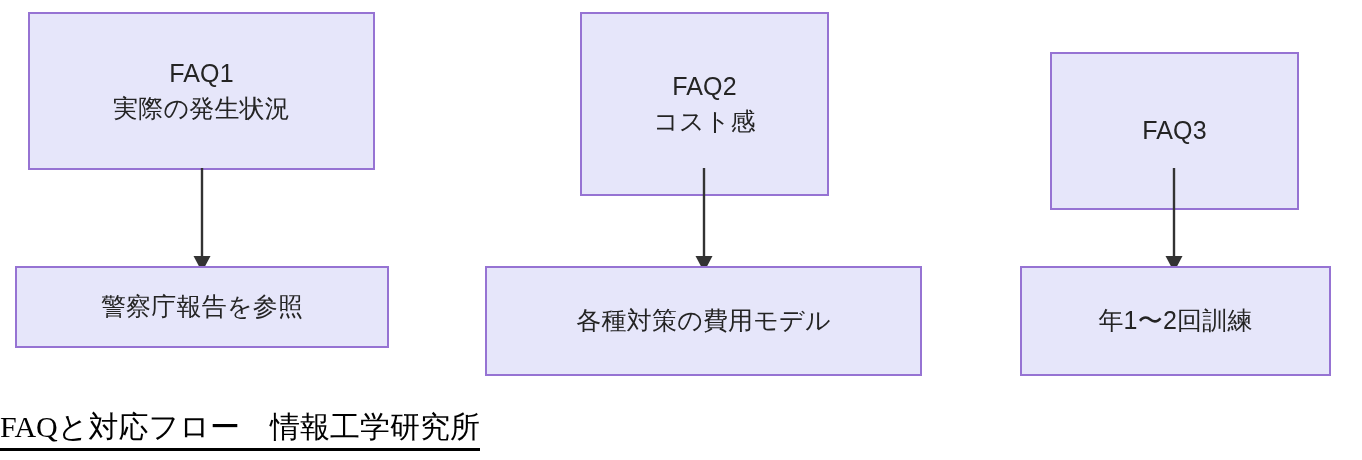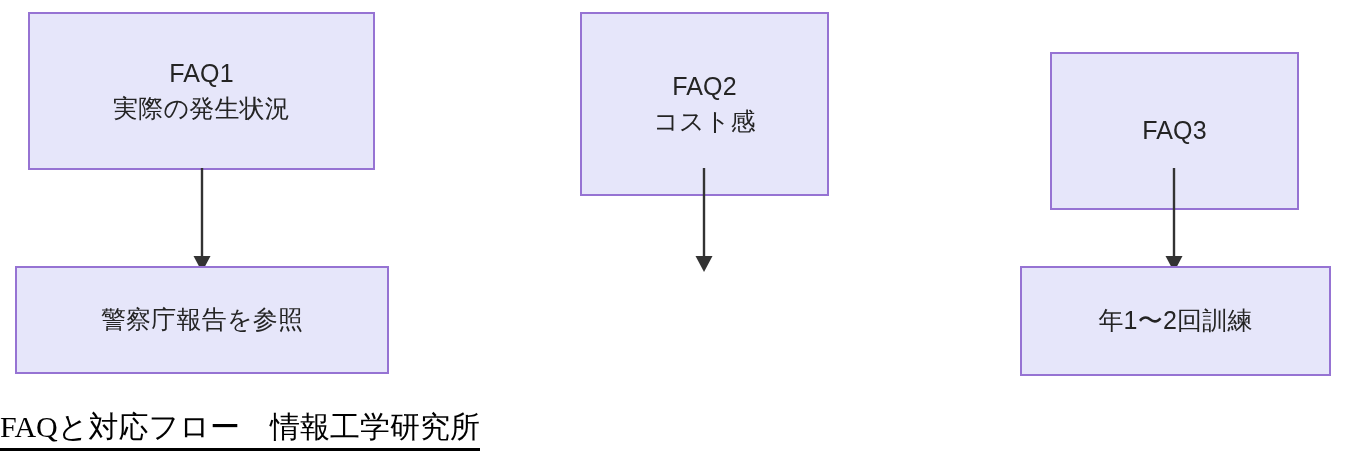--- a/index.html
+++ b/index.html
@@ -34,21 +34,21 @@
   }
   .node .line {
     display: block;
     white-space: nowrap;
   }
   
   #node-faq1 { left: 28px;   top: 12px;  width: 347px; height: 158px; }
   #node-faq2 { left: 580px;  top: 12px;  width: 249px; height: 184px; }
   #node-faq3 { left: 1050px; top: 12px;  width: 249px; height: 158px; margin-top: 40px; }
   
-  #node-ans1 { left: 15px;   top: 266px; width: 374px; height: 108px; }
+  #node-ans1 { left: 15px;   top: 266px; width: 374px; height: 82px; }
   #node-ans2 { left: 485px;  top: 266px; width: 437px; height: 110px; }
   #node-ans3 { left: 1020px; top: 266px; width: 311px; height: 110px; text-align: center; }
 
   .arrow {
     position: absolute;
     width: 24px;
     height: 104px;
     overflow: visible;
   }
   #arrow-1 { left: 190px;  top: 168px; }
@@ -101,20 +101,23 @@
 
   <svg class="arrow" id="arrow-3" viewBox="0 0 24 104">
     <line x1="12" y1="0" x2="12" y2="92" stroke="#333333" stroke-width="2.4"></line>
     <polygon points="3.5,88 20.5,88 12,104" fill="#333333"></polygon>
   </svg>
 
   <div class="node" id="node-ans1">
     <span class="line">警察庁報告を参照</span>
   </div>
 
+  <div class="node" id="node-ans2">
+    <span class="line">各種対策の費用モデル</span>
+  </div>
 
   <div class="node" id="node-ans3">
     <span class="line">年1〜2回訓練</span>
   </div>
 
   <div id="caption">FAQと対応フロー　情報工学研究所</div>
 
 </div>
 
 </body></html>

